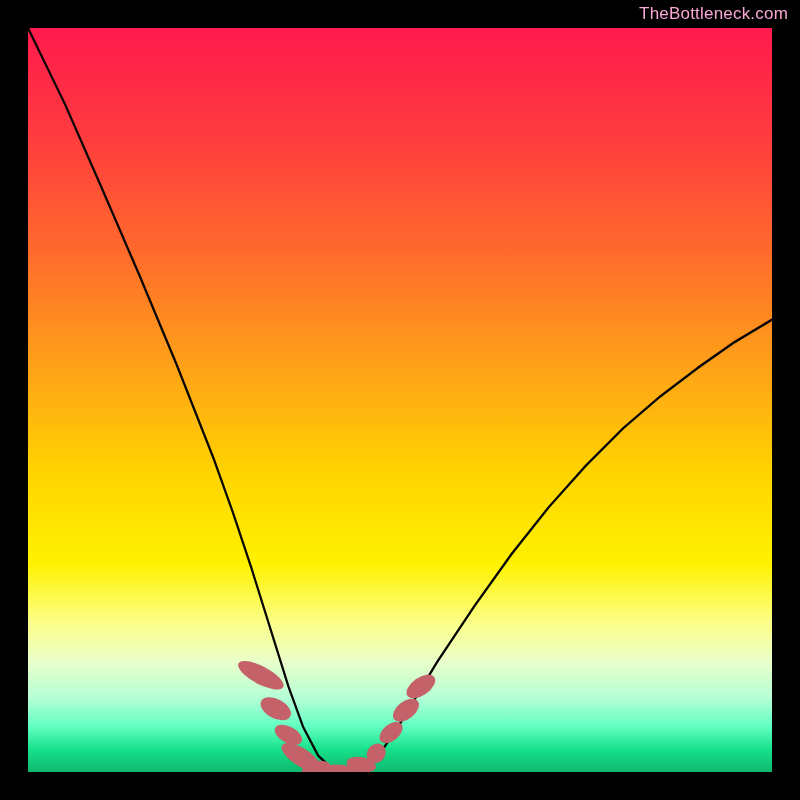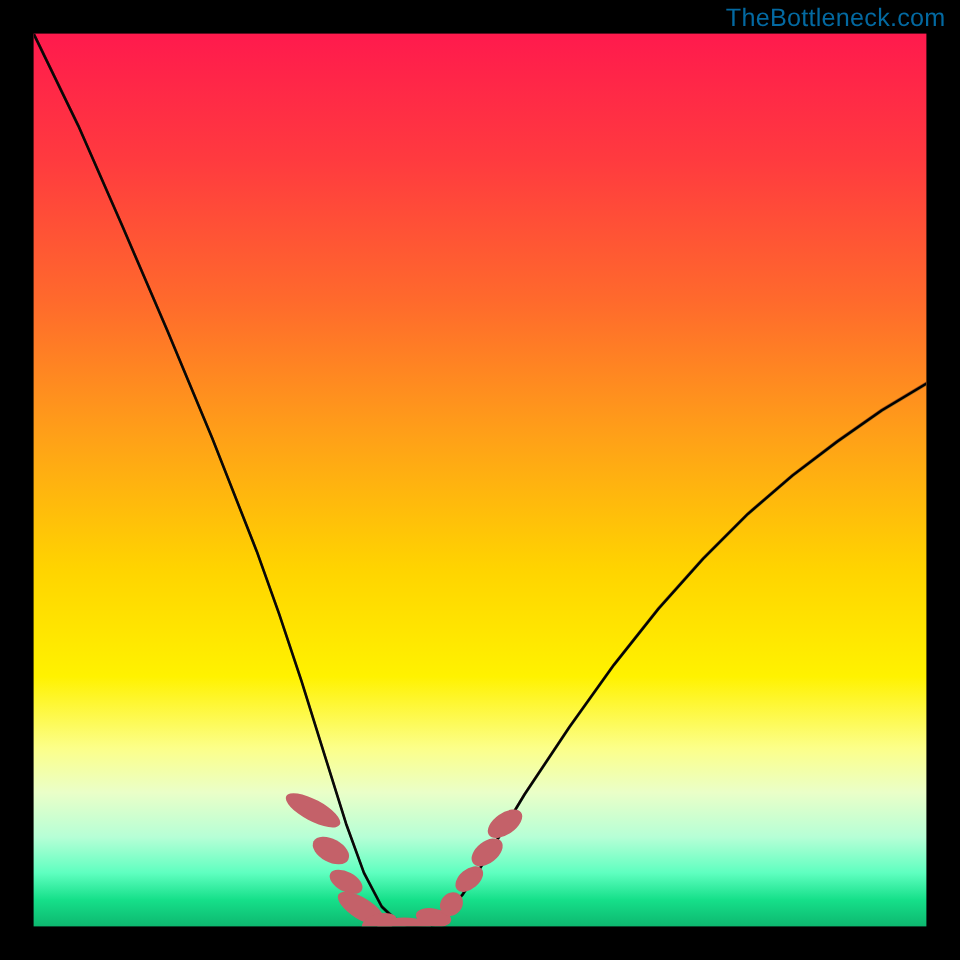--- a/index.html
+++ b/index.html
@@ -47,22 +47,22 @@
     top: 0;
     left: 0;
     width: 744px;
     height: 744px;
     display: block;
   }
   .attribution {
     position: absolute;
     top: 4px;
     right: 12px;
-    color: #0369a1;
-    font-size: 21px;
+    color: #f9a8d4;
+    font-size: 17px;
     font-weight: 500;
     letter-spacing: 0.2px;
     user-select: none;
   }
 </style>
 </head>
 <body>
 
 <div class="frame">
 

